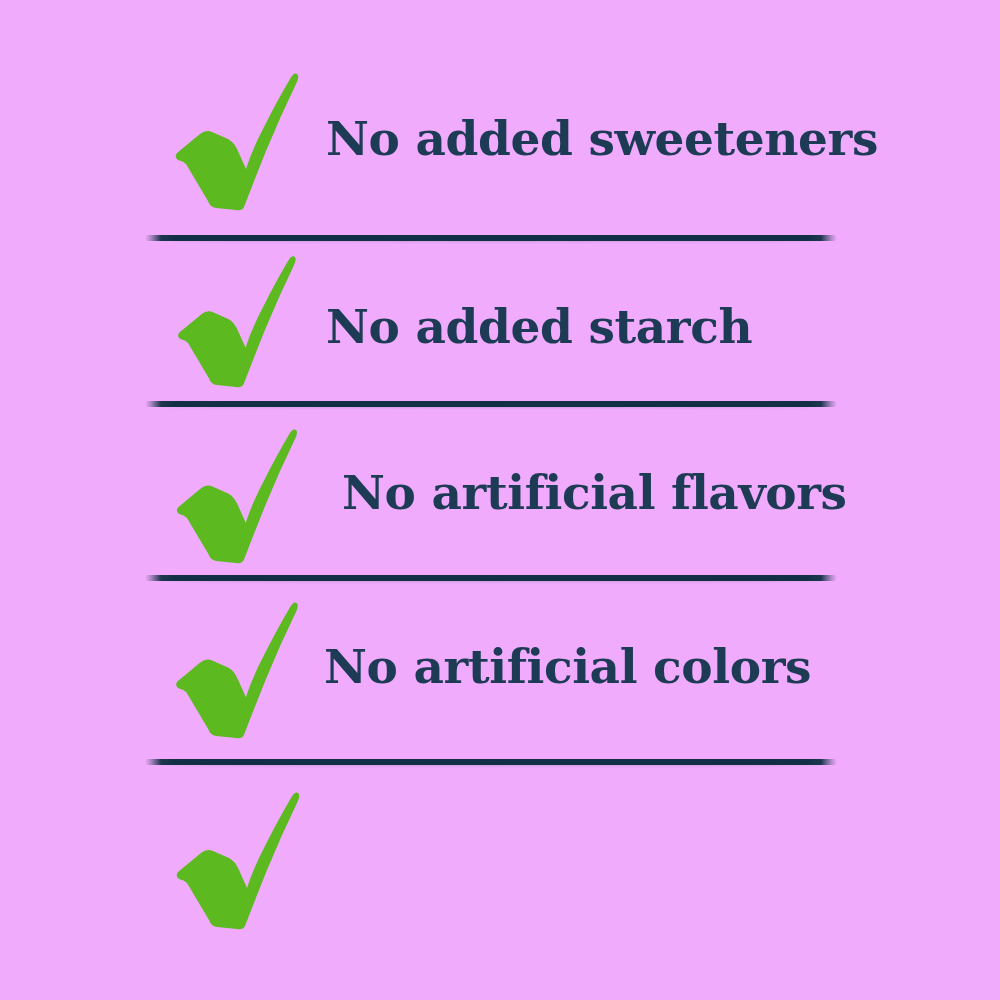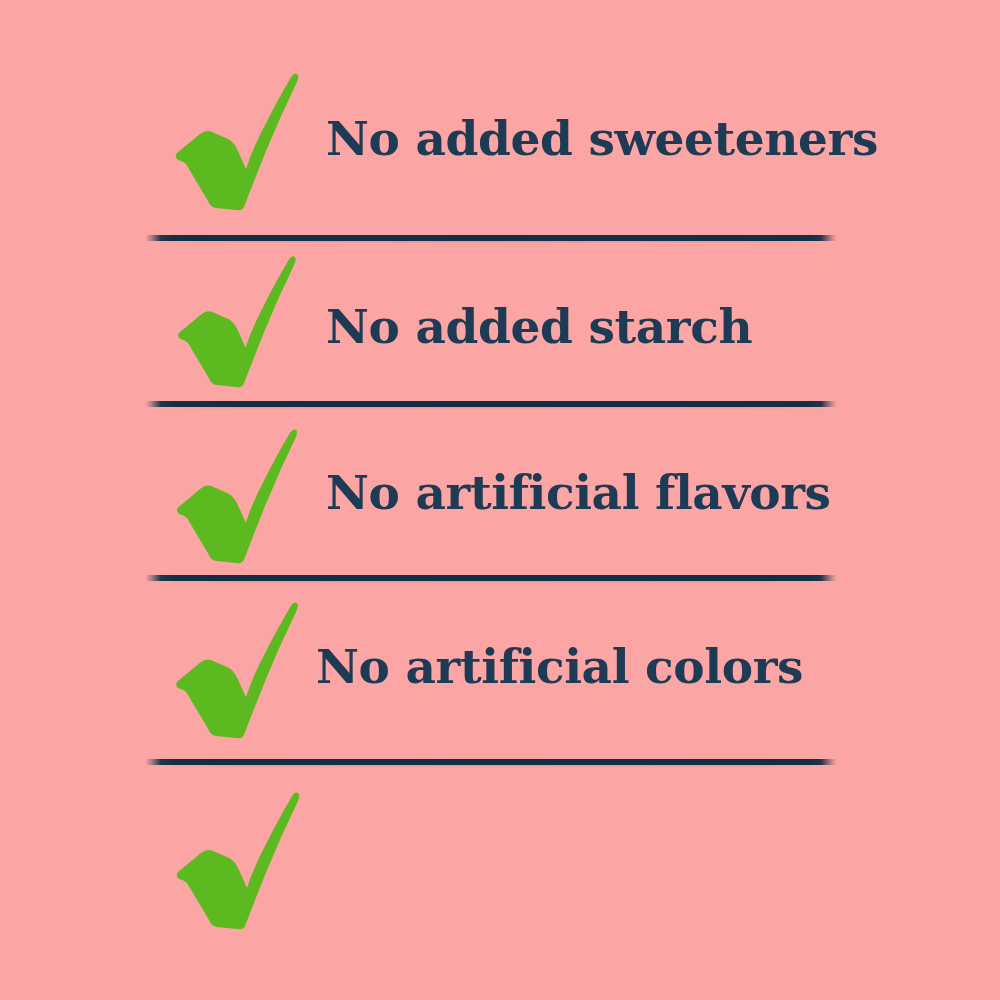--- a/index.html
+++ b/index.html
@@ -12,21 +12,21 @@
 
   body {
     background:#FDFBE6;
     font-family:"DejaVu Serif", serif;
   }
 
   #board {
     position:relative;
     width:1000px;
     height:1000px;
-    background:#fca5a5;
+    background:#f0abfc;
   }
 
   
   .row {
     position:absolute;
     left:0;
     width:1000px;
     display:flex;
     align-items:center;
   }
@@ -117,35 +117,35 @@
 
   <div class="row" style="top:420px; height:145px; padding-left:170px;">
     <span class="check-wrap">
       <svg width="130" height="143" viewBox="0 0 130 146" aria-hidden="true">
         <path d="M8 95 Q4 92 7 88 L30 69 Q36 64 42 67 L58 74 Q64 77 68 86 L76 104
                  Q82 85 94 62 Q107 36 120 14 Q124 7 127 9 Q130 11 126 19
                  Q110 52 96 86 Q82 121 74 142 Q72 146 66 145 L46 143
                  Q40 142 38 136 L16 99 Q13 96 8 95 Z" fill="#5CB91F"></path>
       </svg>
     </span>
-    <span class="row-label" style="margin-left:26px;">No artificial flavors</span>
+    <span class="row-label" style="margin-left:42px;">No artificial flavors</span>
   </div>
 
   <div class="divider" style="top:575px;"></div>
 
   <div class="row" style="top:592px; height:148px; padding-left:170px;">
     <span class="check-wrap">
       <svg width="130" height="145" viewBox="0 0 130 146" aria-hidden="true">
         <path d="M8 95 Q4 92 7 88 L30 69 Q36 64 42 67 L58 74 Q64 77 68 86 L76 104
                  Q82 85 94 62 Q107 36 120 14 Q124 7 127 9 Q130 11 126 19
                  Q110 52 96 86 Q82 121 74 142 Q72 146 66 145 L46 143
                  Q40 142 38 136 L16 99 Q13 96 8 95 Z" fill="#5CB91F"></path>
       </svg>
     </span>
-    <span class="row-label" style="margin-left:16px;">No artificial colors</span>
+    <span class="row-label" style="margin-left:24px;">No artificial colors</span>
   </div>
 
   <div class="divider" style="top:759px;"></div>
 
   <div class="row" style="top:782px; height:150px; padding-left:170px;">
     <span class="check-wrap">
       <svg width="132" height="146" viewBox="0 0 130 146" aria-hidden="true">
         <path d="M8 95 Q4 92 7 88 L30 69 Q36 64 42 67 L58 74 Q64 77 68 86 L76 104
                  Q82 85 94 62 Q107 36 120 14 Q124 7 127 9 Q130 11 126 19
                  Q110 52 96 86 Q82 121 74 142 Q72 146 66 145 L46 143

